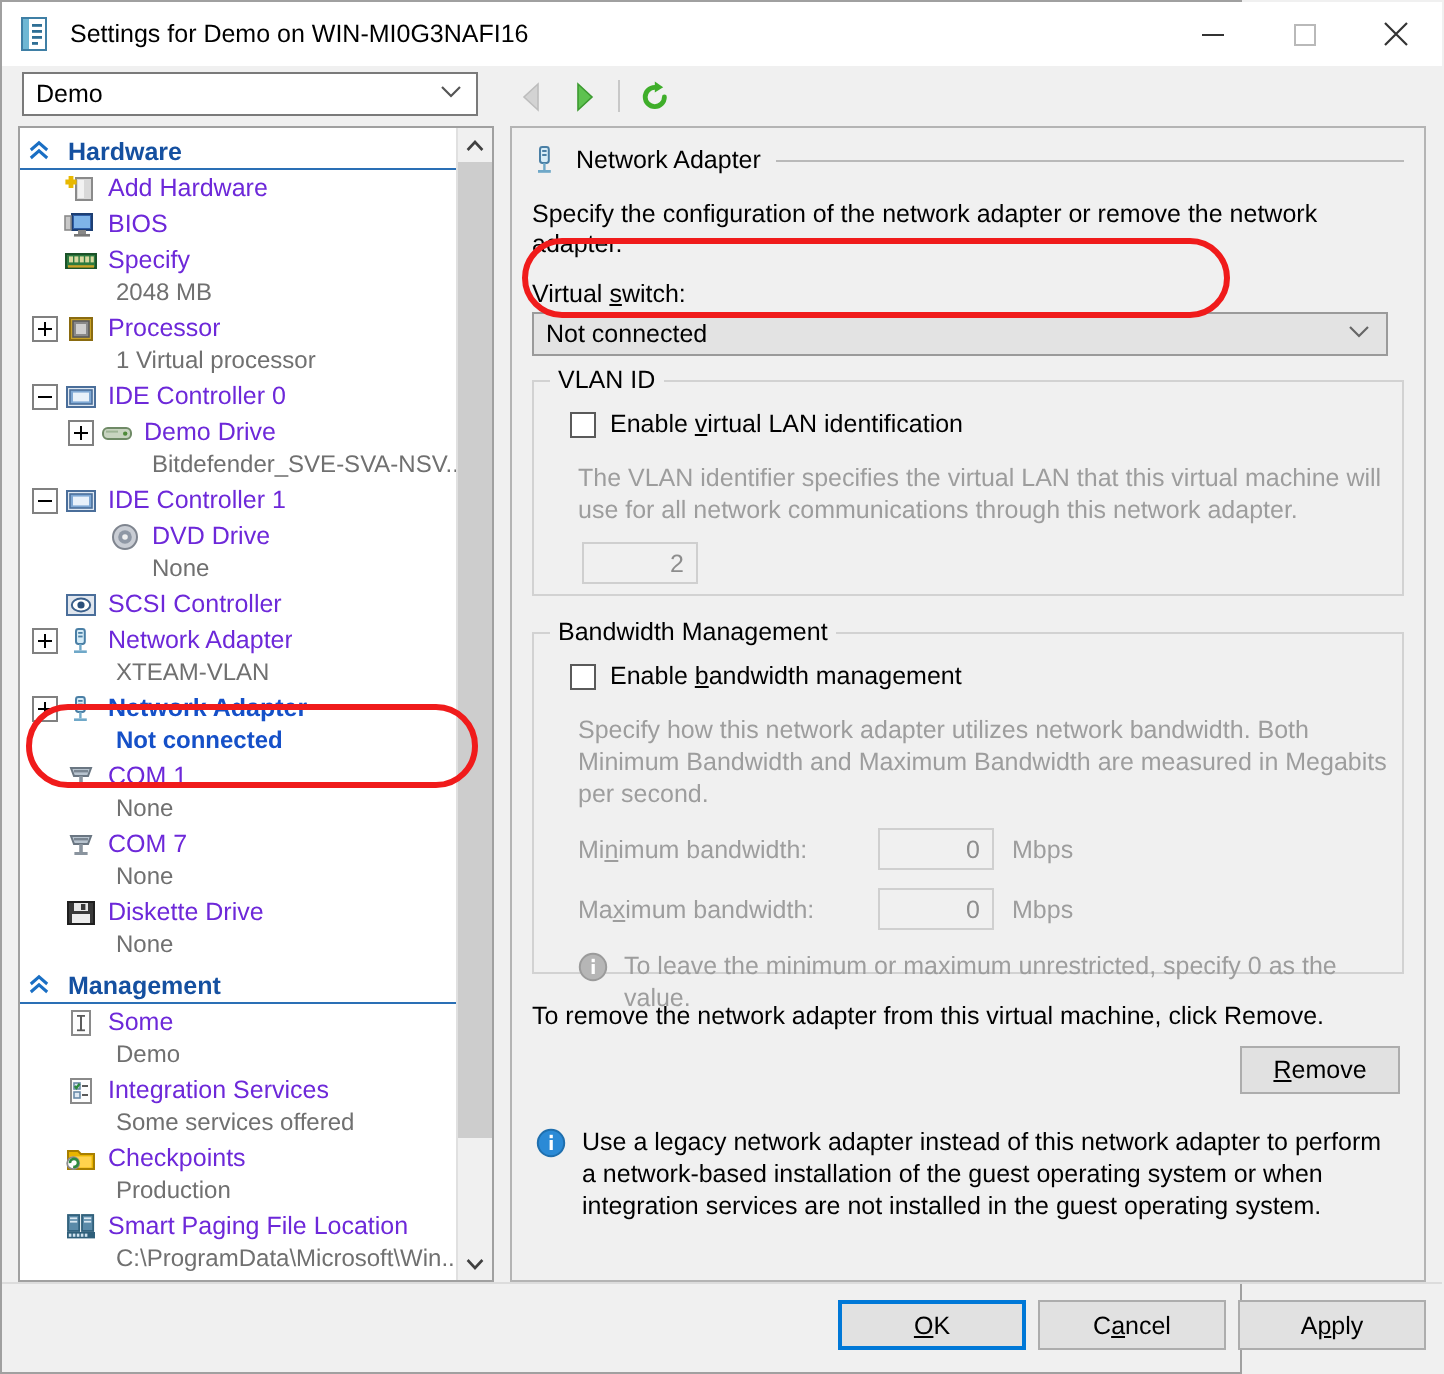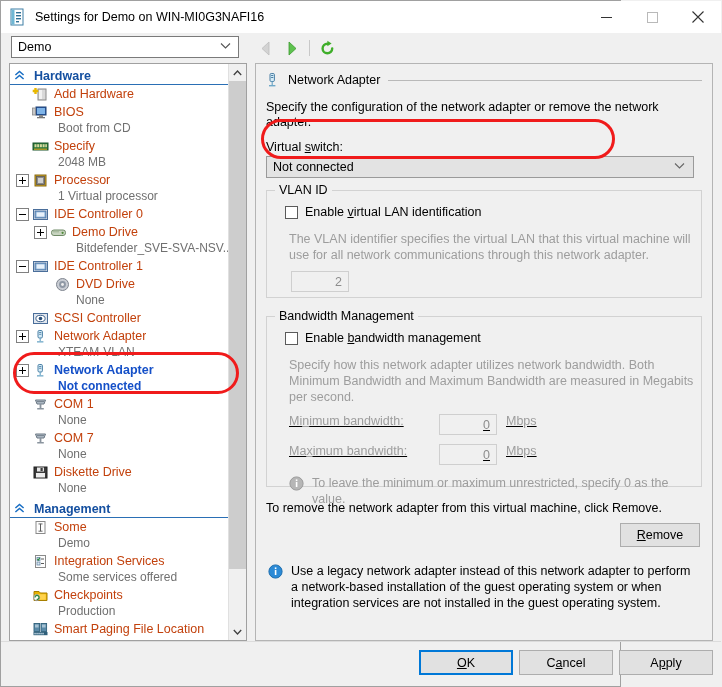--- a/index.html
+++ b/index.html
@@ -35,21 +35,21 @@
   .section-hdr{display:flex;align-items:center;height:17px;margin:3px 0 0 0;padding-left:4px;border-bottom:1px solid #2a6fb5;}
   .section-hdr .chev{width:14px;color:#1a6fc4;font-size:11px;font-weight:bold;text-align:center;line-height:1;}
   .section-hdr .lbl{color:#1550a0;font-weight:bold;font-size:12.5px;padding-left:6px;}
   .node{display:flex;align-items:center;height:18px;padding-left:2px;}
   .node .exp{width:13px;height:13px;margin-left:4px;margin-right:3px;flex:none;position:relative;}
   .node .exp.box{border:1px solid #808080;background:#fff;box-sizing:border-box;}
   .node .exp.box::before{content:"";position:absolute;left:2px;top:5px;width:7px;height:1px;background:#000;}
   .node .exp.box.plus::after{content:"";position:absolute;left:5px;top:2px;width:1px;height:7px;background:#000;}
   .node .nospace{width:20px;flex:none;}
   .node .ico{width:17px;height:15px;margin-right:5px;flex:none;position:relative;}
-  .node .txt{font-size:12.5px;color:#c2410c;white-space:nowrap;overflow:hidden;}
+  .node .txt{font-size:12.5px;color:#6d28d9;white-space:nowrap;overflow:hidden;}
   .node.sel .txt{color:#1550c8;font-weight:bold;}
   .sub{height:16px;font-size:12px;color:#707070;padding-left:48px;white-space:nowrap;overflow:hidden;}
   .sub.deep{padding-left:66px;}
   .node.indent .exp,.node.indent .nospace{margin-left:22px;}
   .sub.sel{color:#1550c8;font-weight:bold;}
 
   
   .tscroll{position:absolute;right:0;top:0;width:17px;height:100%;background:#f0f0f0;border-left:1px solid #e0e0e0;}
   .tscroll .arrowbtn{width:17px;height:17px;display:flex;align-items:center;justify-content:center;color:#505050;font-size:8px;}
   .tscroll .thumb{position:absolute;left:0;top:17px;width:17px;height:488px;background:#cdcdcd;}
@@ -67,21 +67,21 @@
   .combo .val{padding-left:6px;font-size:12.5px;color:#000;}
   .combo .arrow{position:absolute;right:8px;top:5px;}
 
   .group{position:relative;margin:12px 10px 0 10px;border:1px solid #d2d2d2;padding:14px 10px 10px 10px;}
   .group > .gtitle{position:absolute;left:8px;top:-8px;background:#f0f0f0;padding:0 4px;font-size:12.5px;color:#000;}
   .chkrow{display:flex;align-items:center;margin:0 0 0 8px;}
   .chk{width:13px;height:13px;border:1px solid #5a5a5a;background:#fff;box-sizing:border-box;margin-right:7px;flex:none;}
   .chkrow .lbl{font-size:12.5px;}
   .helptext{margin:12px 0 0 12px;font-size:12.5px;color:#9d9d9d;line-height:16px;}
   .numbox{width:58px;height:21px;border:1px solid #cfcfcf;background:#f0f0f0;box-sizing:border-box;text-align:right;padding-right:6px;line-height:20px;font-size:12.5px;color:#8d8d8d;}
-  .bwrow{display:flex;align-items:flex-start;margin:9px 0 0 12px;text-decoration:underline;}
+  .bwrow{display:flex;align-items:center;margin:9px 0 0 12px;}
   .bwrow .lbl{width:150px;font-size:12.5px;color:#9d9d9d;}
   .bwrow .unit{margin-left:9px;font-size:12.5px;color:#9d9d9d;}
   .inforow{display:flex;align-items:flex-start;margin:10px 0 0 12px;}
   .infoicon{width:15px;height:15px;flex:none;margin-right:8px;margin-top:1px;}
   .inforow .txt{font-size:12.5px;color:#9d9d9d;line-height:16px;}
   .inforow.dark .txt{color:#000;}
 
   .removetext{margin:14px 12px 0 10px;font-size:12.5px;}
   .btn{border:1px solid #adadad;background:#e1e1e1;font-family:"Liberation Sans",sans-serif;font-size:12.5px;color:#000;display:flex;align-items:center;justify-content:center;box-sizing:border-box;}
   .remove-btn{position:absolute;right:12px;width:80px;height:24px;}
@@ -196,21 +196,20 @@
             <svg width="17" height="15" viewBox="0 0 17 15">
               <rect x="4" y="2" width="10" height="8" fill="#2f5fa8" stroke="#1d3f73" stroke-width="1"></rect>
               <rect x="5" y="3" width="8" height="6" fill="#7fb4e8"></rect>
               <rect x="7" y="10" width="4" height="2" fill="#888"></rect>
               <rect x="5" y="12" width="8" height="1.3" fill="#777"></rect>
               <rect x="0.5" y="3" width="3" height="7" fill="#c8c8c8" stroke="#8a8a8a" stroke-width="0.8"></rect>
             </svg>
           </span>
           <span class="txt">BIOS</span>
         </div>
-        <div class="sub">Boot from CD</div>
         <div class="node">
           <span class="nospace"></span>
           <span class="ico">
             <svg width="17" height="15" viewBox="0 0 17 15">
               <rect x="1" y="4" width="15" height="7" fill="#2c7a3f" stroke="#1b5228" stroke-width="1"></rect>
               <rect x="2.5" y="5.2" width="2" height="3" fill="#d9d9a0"></rect>
               <rect x="5.2" y="5.2" width="2" height="3" fill="#d9d9a0"></rect>
               <rect x="7.9" y="5.2" width="2" height="3" fill="#d9d9a0"></rect>
               <rect x="10.6" y="5.2" width="2" height="3" fill="#d9d9a0"></rect>
               <rect x="13.3" y="5.2" width="1.6" height="3" fill="#d9d9a0"></rect>

